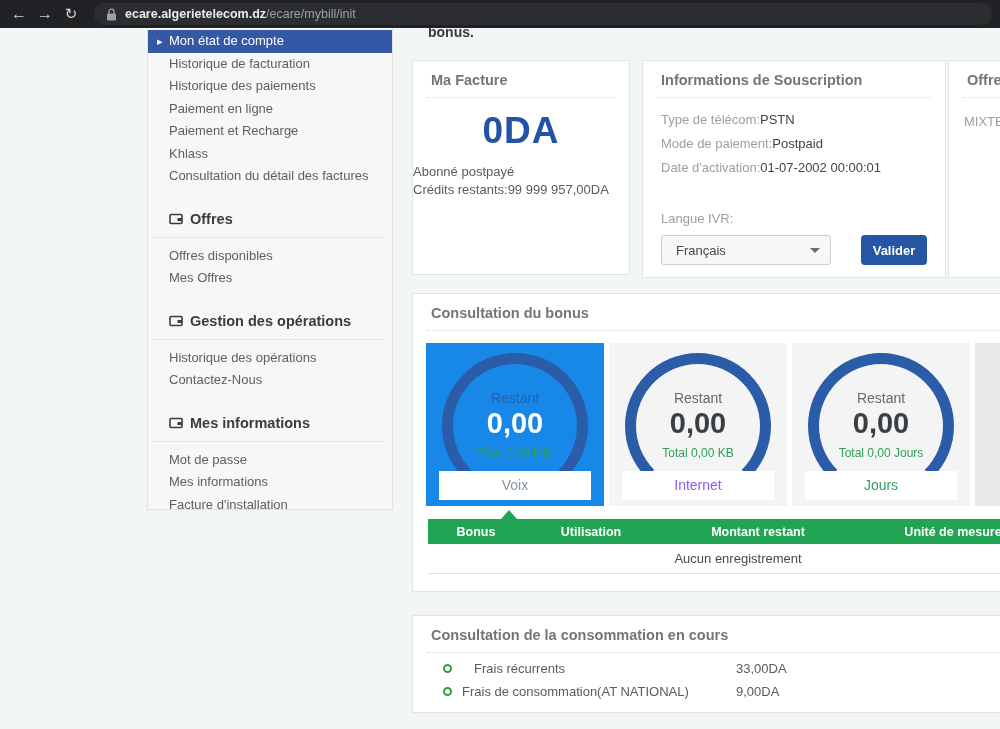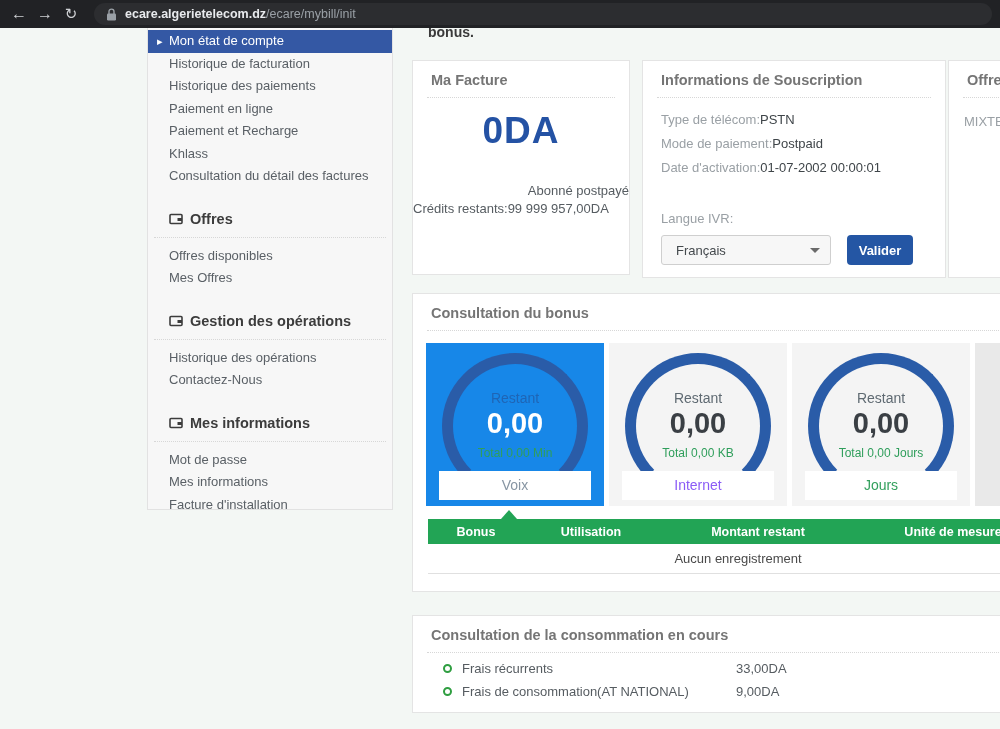--- a/index.html
+++ b/index.html
@@ -60,29 +60,29 @@
   .card-header {
     font-weight:bold; color:#757575; font-size:14.5px;
     padding:11px 18px 9px 18px; white-space:nowrap;
   }
   .card .dotted-div { margin:0 14px; }
   
   .facture-amount {
     margin-top:12px; text-align:center;
     color:#2452a4; font-size:37px; font-weight:bold; letter-spacing:1px;
   }
-  .facture-sub { margin-top:31px; text-align:right; color:#565c61; }
+  .facture-sub { margin-top:12px; text-align:left; color:#565c61; }
   .facture-credits { margin-top:3px; text-align:left; color:#565c61; white-space:nowrap; }
   
   .sous-fields { padding:14px 18px 0 18px; }
   .sous-line { margin-bottom:9px; white-space:nowrap; }
   .sous-label { color:#9aa0a5; }
   .sous-value { color:#3f4549; }
   .ivr-label { padding:27px 18px 0 18px; color:#9aa0a5; }
-  .ivr-row { padding:9px 18px 0 18px; display:flex; gap:16px; }
+  .ivr-row { padding:9px 18px 0 18px; display:flex; gap:16px;justify-content:space-between; }
   .lang-select {
     width:170px; height:30px; background:#f7f7f7; border:1px solid #cfcfcf;
     border-radius:3px; display:flex; align-items:center; cursor:pointer;
     padding:0 10px 0 14px; color:#44494d;
   }
   .lang-select .caret {
     margin-left:auto; width:0; height:0;
     border-left:5px solid transparent; border-right:5px solid transparent;
     border-top:5px solid #6a6a6a;
   }
@@ -302,21 +302,21 @@
     <div class="th th-2">Utilisation</div>
     <div class="th th-3">Montant restant</div>
     <div class="th th-4">Unité de mesure</div>
   </div>
   <div class="bonus-empty">Aucun enregistrement</div>
 </div>
 
 <div class="card" style="left:412px; top:615px; width:620px; height:98px; overflow:hidden;">
   <div class="card-header">Consultation de la consommation en cours</div>
   <div class="dotted-div"></div>
-  <div class="conso-row" style="top:45px;">
+  <div class="conso-row" style="top:45px;gap:12px;">
     <span class="bullet"></span>
     <span class="conso-label">Frais récurrents</span>
   </div>
   <div class="conso-value" style="top:45px;">33,00DA</div>
   <div class="conso-row" style="top:68px;">
     <span class="bullet"></span>
     <span class="conso-label">Frais de consommation(AT NATIONAL)</span>
   </div>
   <div class="conso-value" style="top:68px;">9,00DA</div>
 </div>

